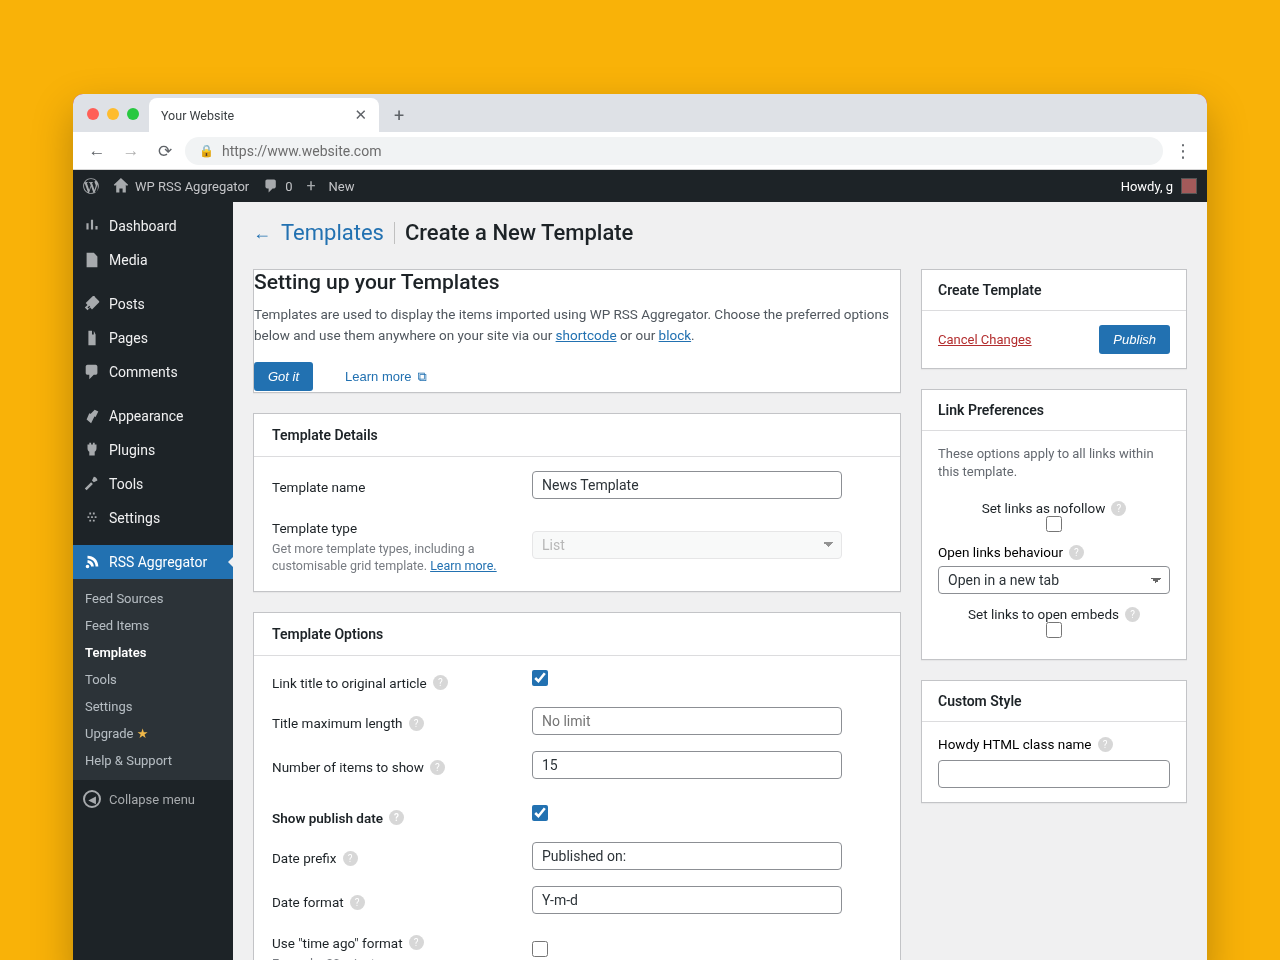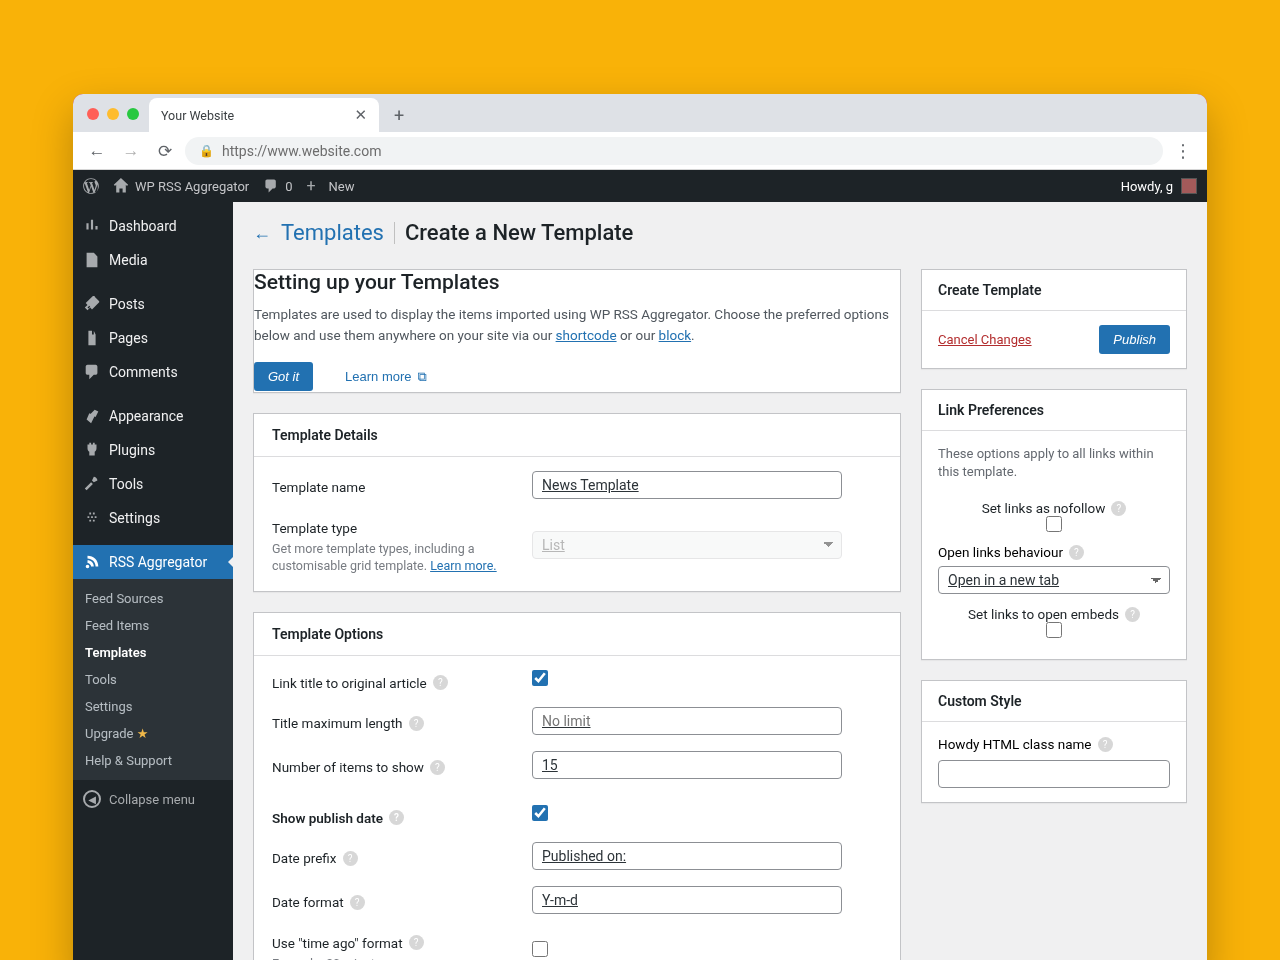--- a/index.html
+++ b/index.html
@@ -73,21 +73,21 @@
 
 .form-row { display: flex; padding: 8px 18px; align-items: center; }
 .form-row.first { padding-top: 14px; }
 .form-row .label { width: 260px; font-size: 13.5px; color: #1d2327; display: flex; align-items: center; gap: 6px; padding-top: 5px; }
 .form-row .label.bold { font-weight: 600; }
 .form-row .desc { font-size: 12.5px; color: #787c82; margin-top: 4px; line-height: 1.4; }
 .form-row .desc a { color: #2271b1; text-decoration: underline; }
 .form-row .field { flex: 1; }
 .help-icon { width: 15px; height: 15px; border-radius: 50%; background: #d7d7d7; color: #fff; font-size: 10px; display: inline-flex; align-items: center; justify-content: center; flex-shrink: 0; }
 
-input.text, select.sel { width: 310px; padding: 5px 9px; font-size: 14px; border: 1px solid #8c8f94; border-radius: 4px; background: #fff; color: #2c3338; font-family: inherit; text-decoration: underline; }
+input.text, select.sel { width: 310px; padding: 5px 9px; font-size: 14px; border: 1px solid #8c8f94; border-radius: 4px; background: #fff; color: #2c3338; font-family: inherit; }
 select.sel { appearance: none; background-image: linear-gradient(45deg, transparent 50%, #666 50%), linear-gradient(-45deg, transparent 50%, #666 50%); background-position: right 13px center, right 8px center; background-size: 5px 5px; background-repeat: no-repeat; padding-right: 28px; }
 select.sel.disabled { background-color: #f6f7f7; color: #999; border-color: #dcdcde; }
 input.cb { width: 16px; height: 16px; accent-color: #2271b1; }
 input.text.full { width: 100%; }
 
 .section-h { font-size: 14px; font-weight: 600; padding: 13px 18px; border-bottom: 1px solid #dcdcde; color: #1d2327; }
 
 .cancel-link { color: #b32d2e; text-decoration: underline; font-size: 13px; }
 .publish-row { display: flex; justify-content: space-between; align-items: center; }
 

